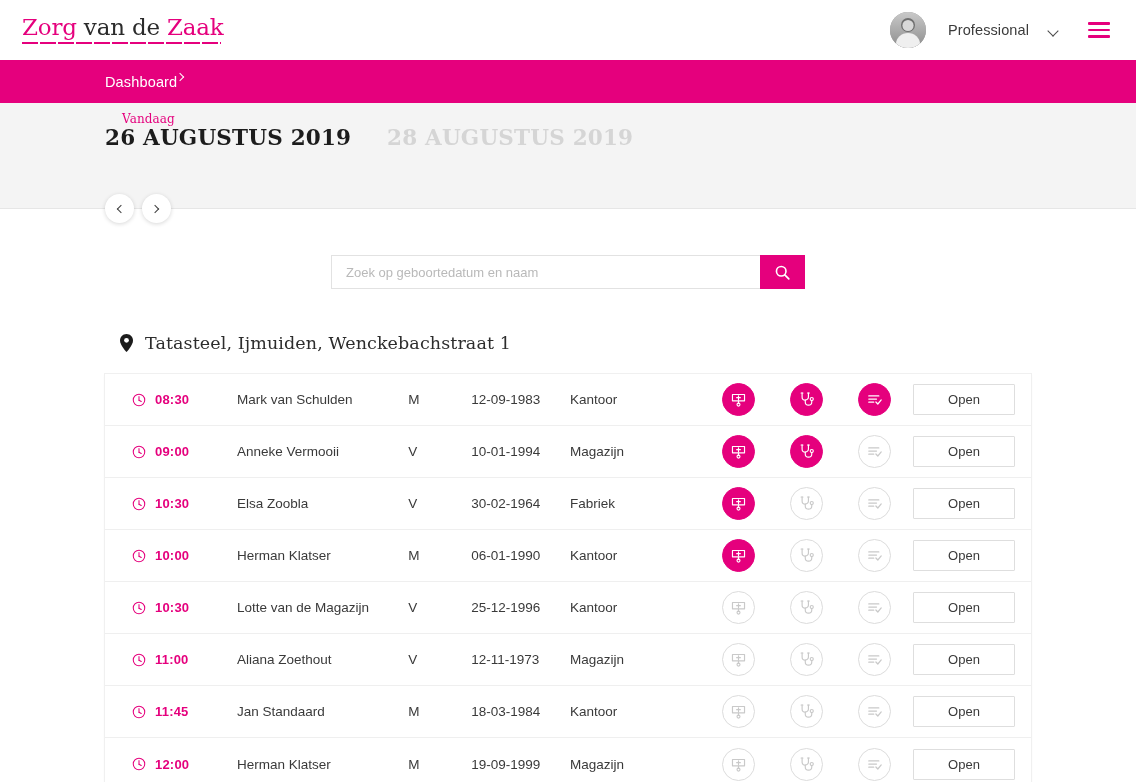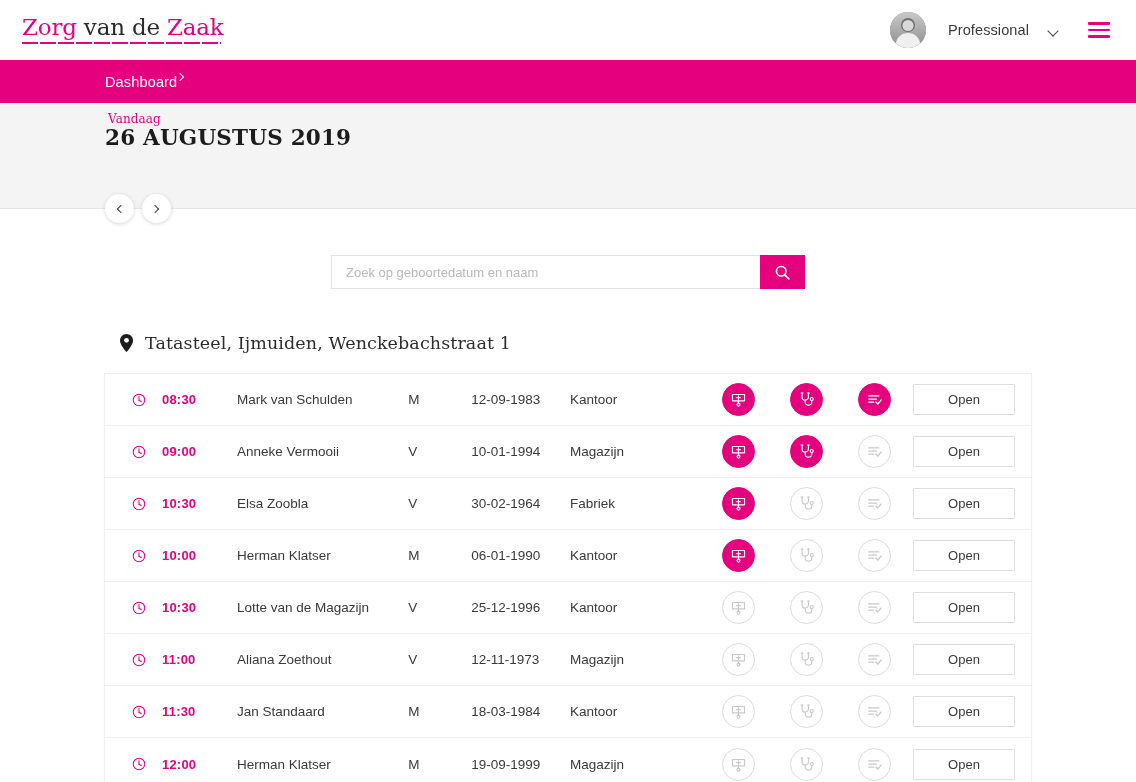--- a/index.html
+++ b/index.html
@@ -153,21 +153,21 @@
     cursor: pointer;
   }
   .date-item:nth-child(1) { width: 282px; }
   .date-item:nth-child(2) { width: 282px; }
   .today-tag {
     color: #e5007d;
     font-size: 12px;
     font-family: "DejaVu Serif", "Liberation Serif", serif;
     position: absolute;
     top: -13px;
-    left: 3px;
+    left: 17px;
     letter-spacing: 0.1px;
   }
   .date-label {
     font-family: "DejaVu Serif", "Liberation Serif", serif;
     font-weight: bold;
     font-size: 21.5px;
     letter-spacing: 0.2px;
     white-space: nowrap;
     margin-top: 43px;
   }
@@ -264,21 +264,21 @@
     border-bottom: 1px solid #efefef;
     padding-left: 27px;
     padding-right: 16px;
   }
   .row:last-child { border-bottom: none; }
 
   .c-time {
     width: 120px;
     display: flex;
     align-items: center;
-    gap: 16px;
+    gap: 9px;
     color: #e5007d;
     font-size: 13px;
     font-weight: bold;
     letter-spacing: 0.2px;
   }
   .c-name   { width: 196px; font-size: 13.5px; color: #3a3a3a; }
   .c-gender { width: 72px;  font-size: 13.5px; color: #3a3a3a; }
   .c-dob    { width: 113px; font-size: 13.5px; color: #3a3a3a; }
   .c-dept   { width: 170px; font-size: 13.5px; color: #3a3a3a; }
 
@@ -356,20 +356,23 @@
     <span class="crumb-arrow"></span>
   </a>
 </div>
 
 <div class="datestrip">
   <div class="dates">
     <div class="date-item active">
       <span class="today-tag">Vandaag</span>
       <span class="date-label">26 AUGUSTUS 2019</span>
     </div>
+    <div class="date-item inactive">
+      <span class="date-label">28 AUGUSTUS 2019</span>
+    </div>
   </div>
 
   <div class="navbtns">
     <button class="navbtn prev">
         <i></i>
       </button>
     <button class="navbtn next">
         <i></i>
       </button>
   </div>
@@ -644,21 +647,21 @@
           <button class="open-btn">Open</button>
         </div>
       </div>
       <div class="row">
         <div class="c-time">
           <svg width="14" height="14" viewBox="0 0 20 20">
             <circle cx="10" cy="10" r="8.2" fill="none" stroke="#e5007d" stroke-width="1.5"></circle>
             <line x1="10" y1="5.2" x2="10" y2="10.3" stroke="#e5007d" stroke-width="1.5" stroke-linecap="round"></line>
             <line x1="10" y1="10.3" x2="13.2" y2="12.2" stroke="#e5007d" stroke-width="1.5" stroke-linecap="round"></line>
           </svg>
-          <span>11:30</span>
+          <span>11:45</span>
         </div>
         <div class="c-name">Jan Standaard</div>
         <div class="c-gender">M</div>
         <div class="c-dob">18-03-1984</div>
         <div class="c-dept">Kantoor</div>
         <div class="c-icons">
           <span class="statusicon off">
             <svg width="17" height="17" viewBox="0 0 22 22" fill="none" stroke-width="1.5" stroke-linecap="round" stroke-linejoin="round">
               <path d="M3.2 4.5h15.6v8.2H3.2z"></path>
               <path d="M8.6 8.6h4.8M11 6.2v4.8"></path>

